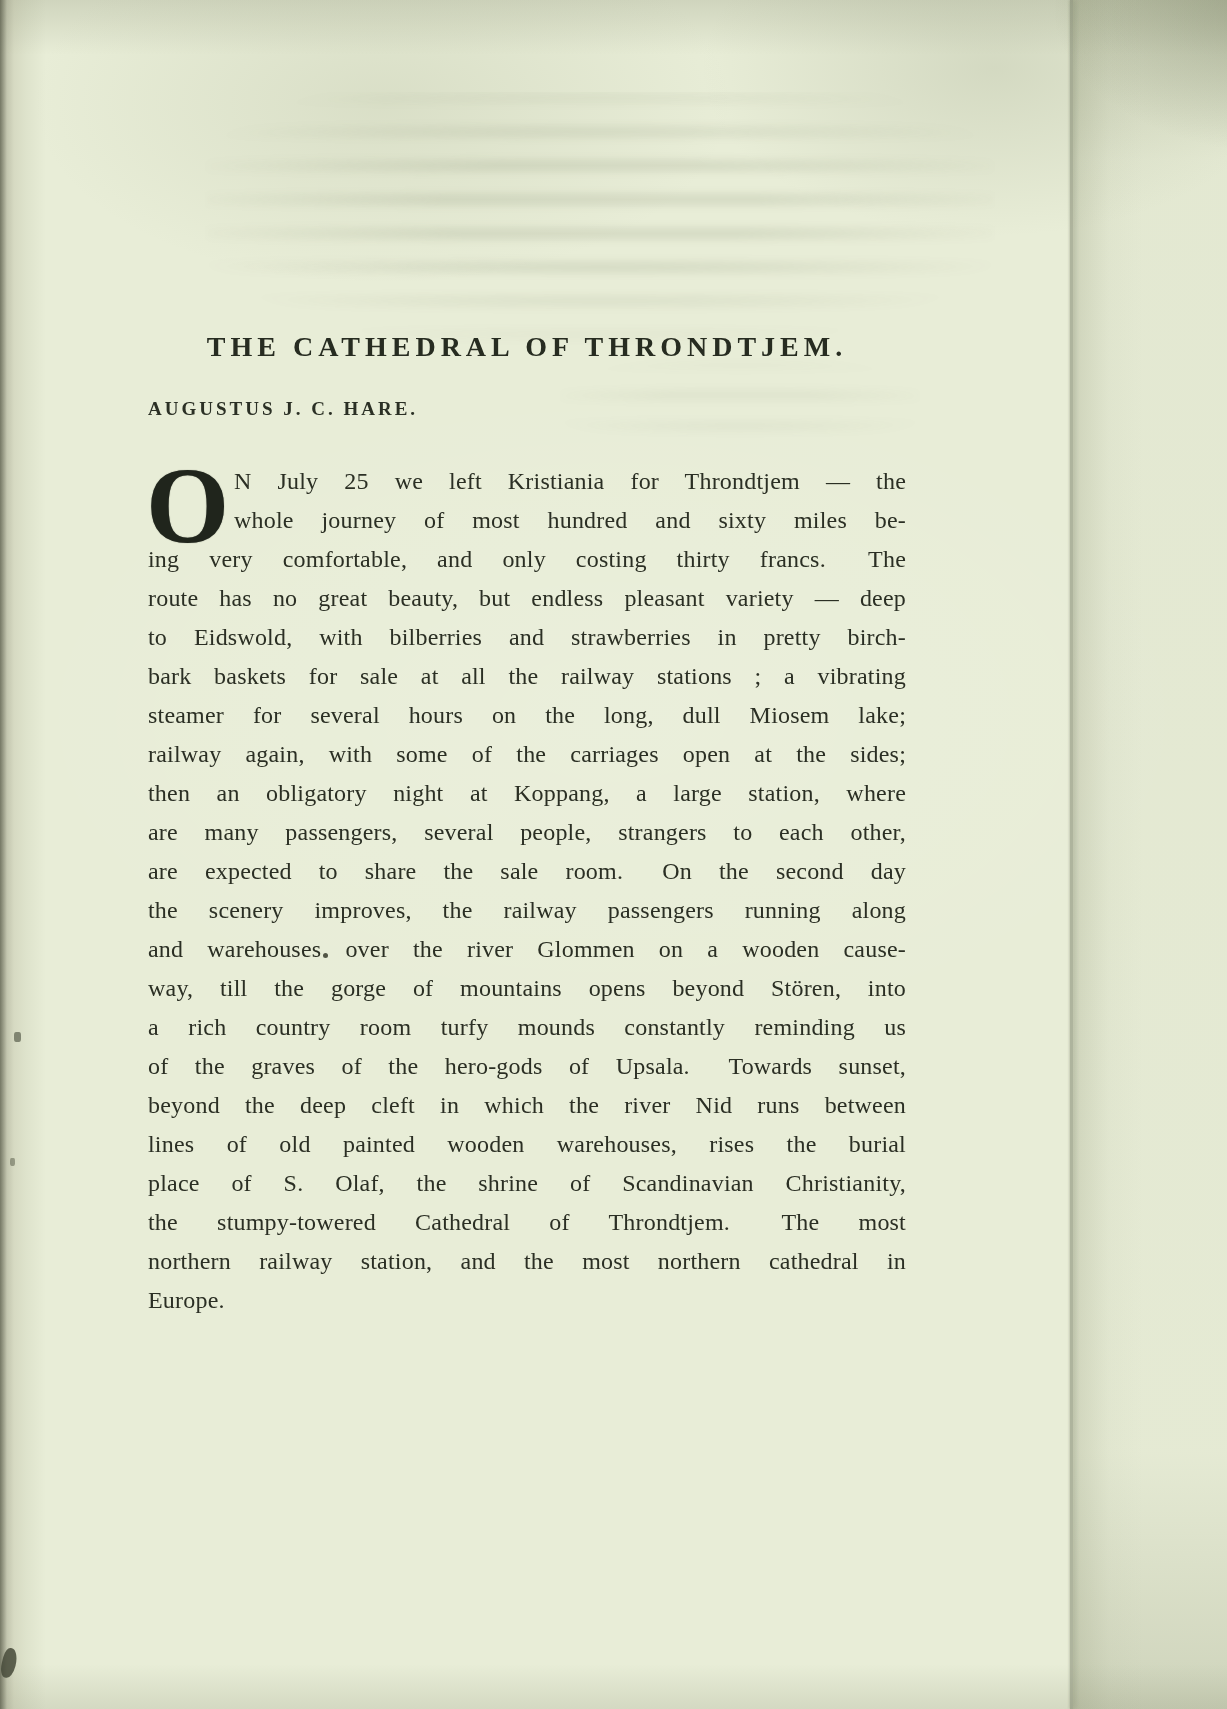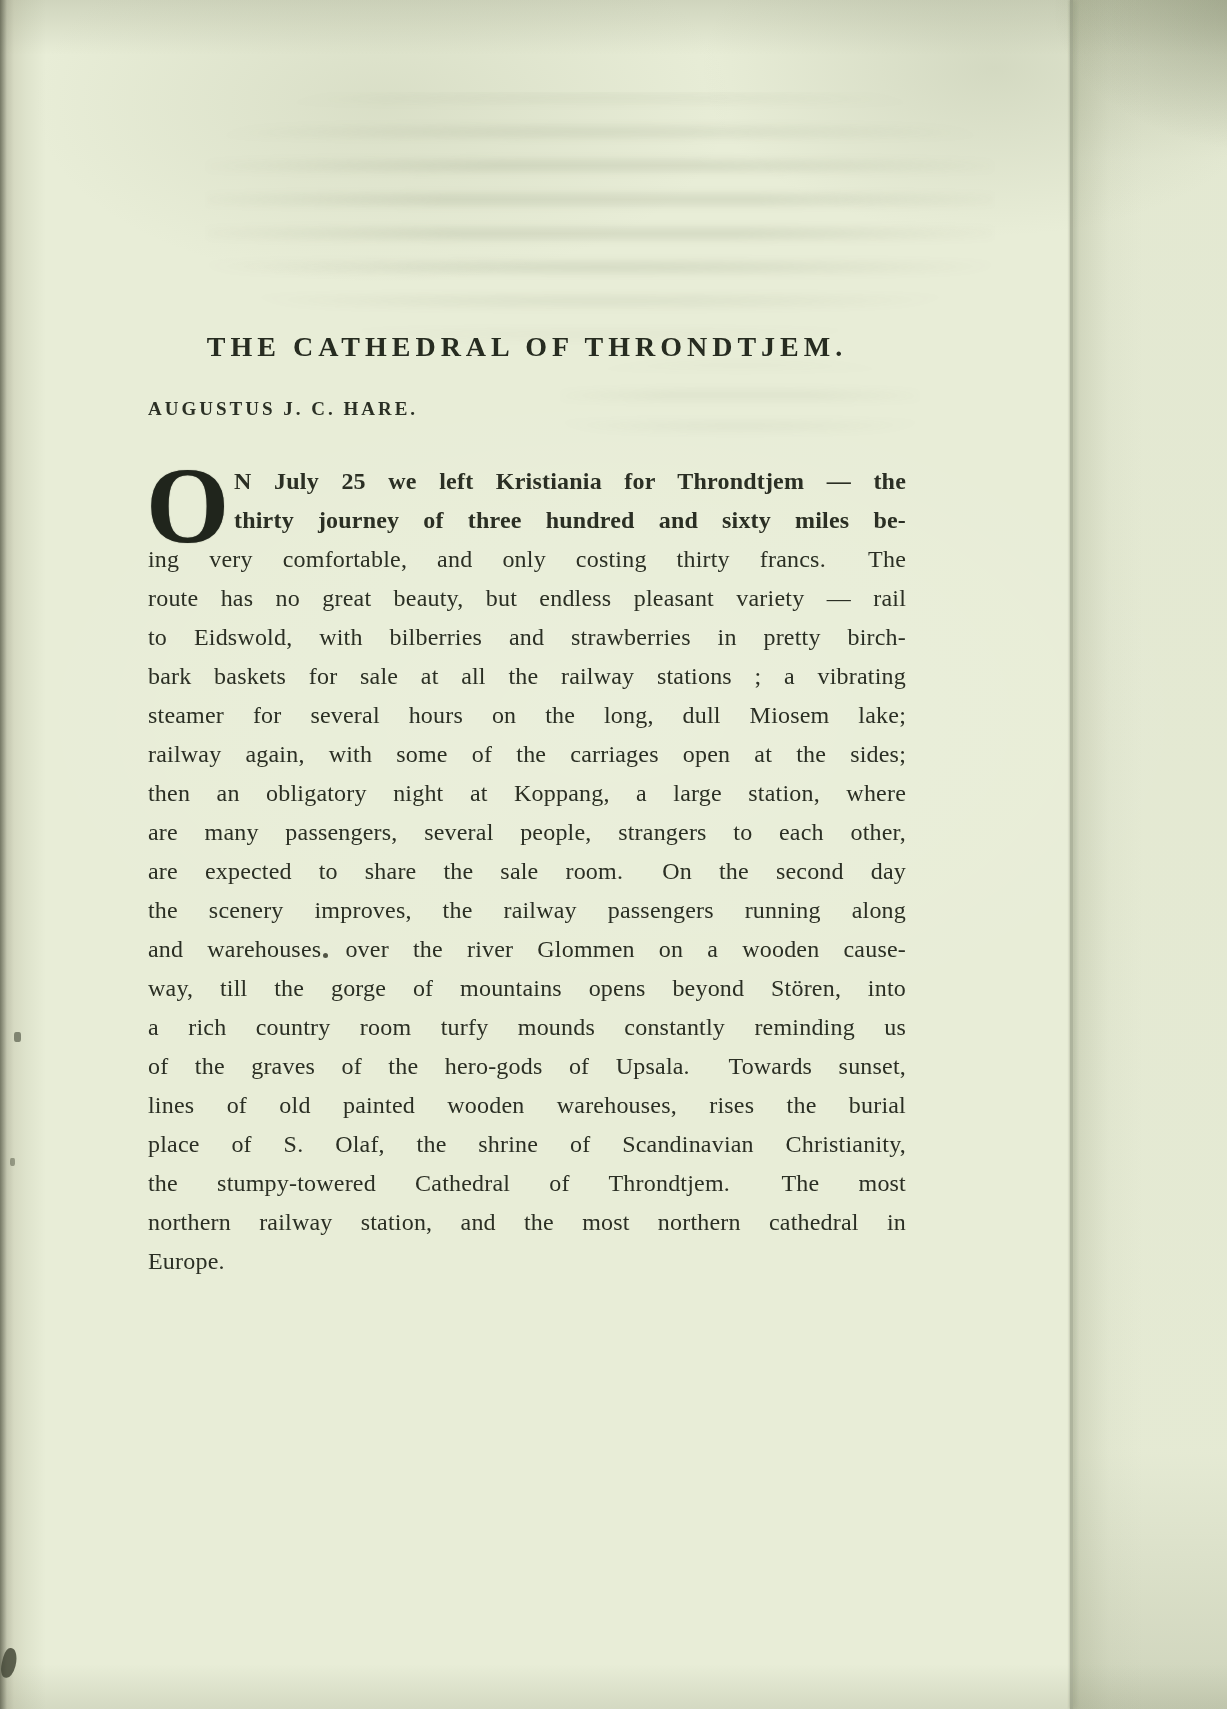--- a/index.html
+++ b/index.html
@@ -134,21 +134,21 @@
     color: #20251c;
     text-shadow: 0 0 1px rgba(32,37,28,0.6);
   }
   .line {
     text-align: justify;
     text-align-last: justify;
     text-justify: inter-word;
     white-space: nowrap; 
   }
   .line { white-space: normal; }
-  .line.indent { padding-left: 86px; font-weight: bold; }
+  .line.indent { padding-left: 86px; }
   .line.last { text-align-last: left; }
 </style>
 </head>
 <body>
 
 <div class="page">
 
   <div class="bleed"></div>
   <div class="bleed-2"></div>
 
@@ -162,35 +162,36 @@
   <div class="mark mark-left-tick2"></div>
   <div class="ink-speck"></div>
 
   <div class="content">
     <h1 class="title">THE CATHEDRAL OF THRONDTJEM.</h1>
     <h2 class="author">AUGUSTUS J. C. HARE.</h2>
     <div class="body">
       <div class="dropcap">O</div>
 
     <div class="line indent">N July 25 we left Kristiania for Throndtjem — the</div>
-        <div class="line indent">thirty journey of three hundred and sixty miles be-</div>
+        <div class="line indent">whole journey of most hundred and sixty miles be-</div>
         <div class="line">ing very comfortable, and only costing thirty francs.  The</div>
-        <div class="line">route has no great beauty, but endless pleasant variety — rail</div>
+        <div class="line">route has no great beauty, but endless pleasant variety — deep</div>
         <div class="line">to Eidswold, with bilberries and strawberries in pretty birch-</div>
         <div class="line">bark baskets for sale at all the railway stations ; a vibrating</div>
         <div class="line">steamer for several hours on the long, dull Miosem lake;</div>
         <div class="line">railway again, with some of the carriages open at the sides;</div>
         <div class="line">then an obligatory night at Koppang, a large station, where</div>
         <div class="line">are many passengers, several people, strangers to each other,</div>
         <div class="line">are expected to share the sale room.  On the second day</div>
         <div class="line">the scenery improves, the railway passengers running along</div>
         <div class="line">and warehouses over the river Glommen on a wooden cause-</div>
         <div class="line">way, till the gorge of mountains opens beyond Stören, into</div>
         <div class="line">a rich country room turfy mounds constantly reminding us</div>
         <div class="line">of the graves of the hero-gods of Upsala.  Towards sunset,</div>
+        <div class="line">beyond the deep cleft in which the river Nid runs between</div>
         <div class="line">lines of old painted wooden warehouses, rises the burial</div>
         <div class="line">place of S. Olaf, the shrine of Scandinavian Christianity,</div>
         <div class="line">the stumpy-towered Cathedral of Throndtjem.  The most</div>
         <div class="line">northern railway station, and the most northern cathedral in</div>
         <div class="line last">Europe.</div>
       </div>
   </div>
 
 </div>
 

